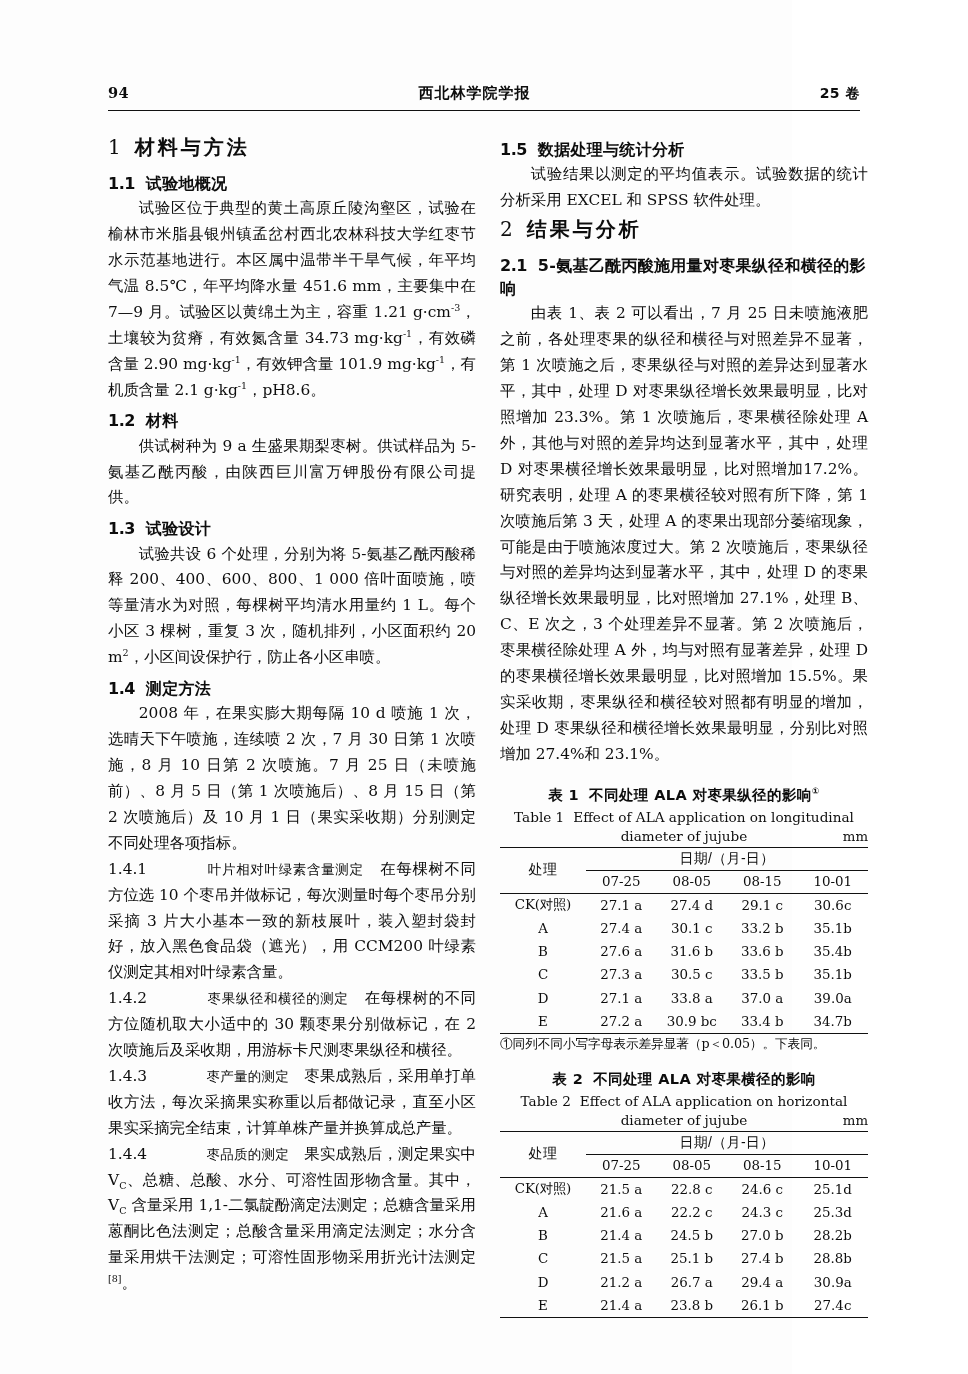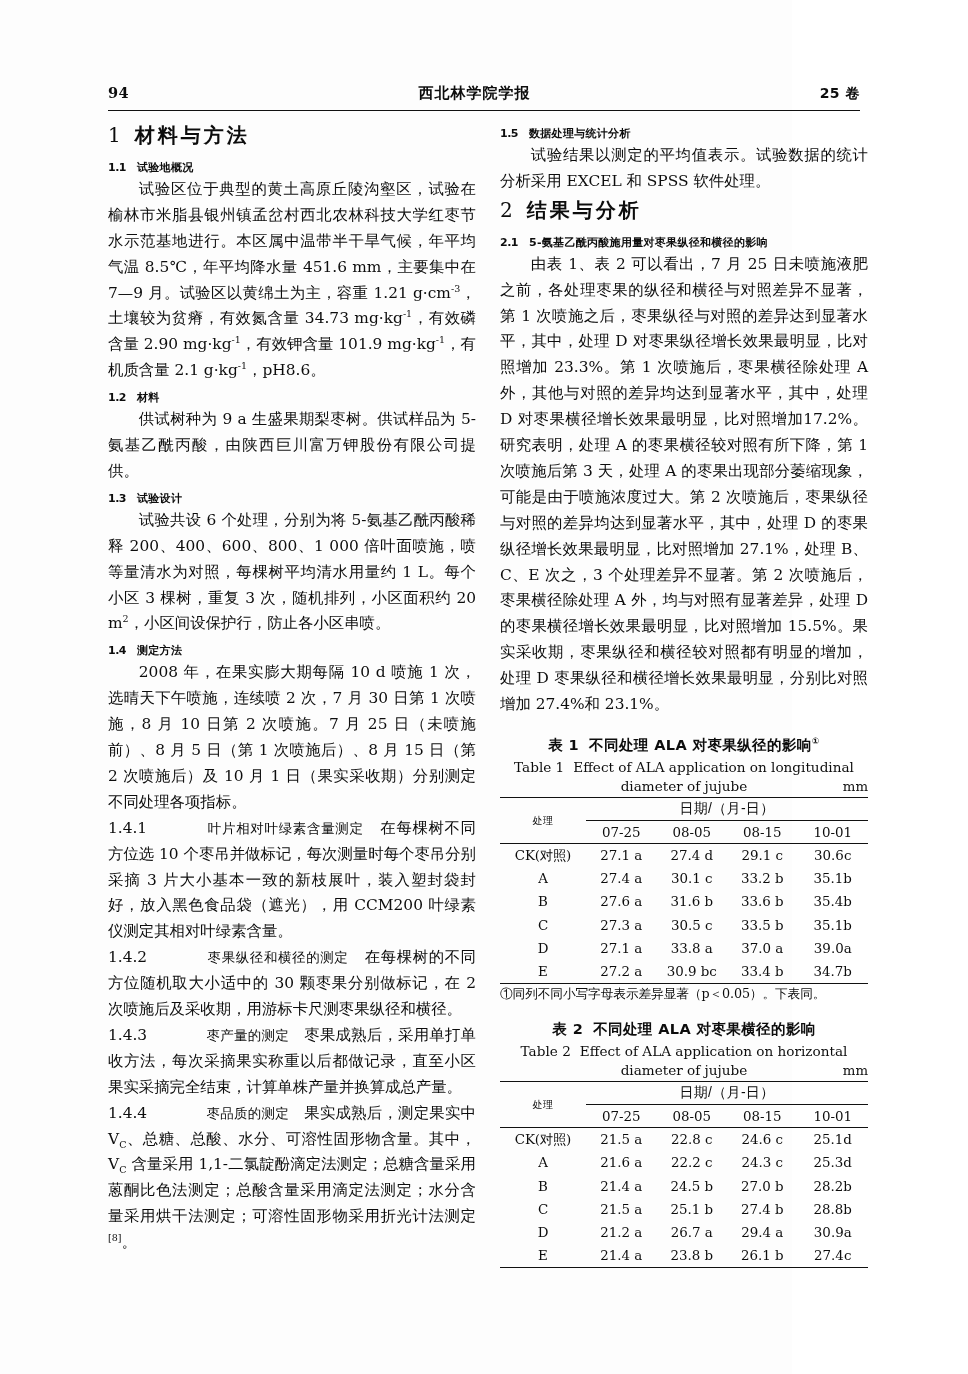--- a/index.html
+++ b/index.html
@@ -47,21 +47,21 @@
   .headrule {
     position: absolute;
     left: 108px; top: 110px;
     width: 752px; height: 0;
     border-top: 1.6px solid #111;
   }
 
   
   .col {
     position: absolute;
-    top: 120px;
+    top: 132px;
     width: 368px;
   }
   .col-left  { left: 108px; }
   .col-right { left: 500px; }
 
   
   h1.sec {
     font-family: "DejaVu Sans", "Liberation Sans", sans-serif;
     font-size: 20px;
     font-weight: bold;
@@ -70,21 +70,21 @@
     line-height: 1.3;
   }
   h1.sec .num {
     font-family: "DejaVu Serif", serif;
     font-weight: normal;
     letter-spacing: 0;
     margin-right: 14px;
   }
   h2.sub {
     font-family: "DejaVu Sans", "Liberation Sans", sans-serif;
-    font-size: 11px;
+    font-size: 16px;
     font-weight: bold;
     margin: 6px 0 1px 0;
     line-height: 1.45;
     letter-spacing: .3px;
   }
   h2.sub .num {
     margin-right: 11px;
     letter-spacing: -.5px;
   }
 
@@ -150,21 +150,21 @@
     padding: 0;
     height: 22px;
     vertical-align: middle;
   }
   .rule-top    { border-top: 1.5px solid #111; }
   .rule-bottom { border-bottom: 1.5px solid #111; }
   .rule-thin   { border-bottom: 1.1px solid #111; }
 
   th.treat {
     font-family: Liberation Sans, sans-serif;
-    font-size: 10px;
+    font-size: 14px;
     font-weight: bold;
     width: 86px;
     letter-spacing: .5px;
   }
   th.spanhdr {
     font-family: Liberation Sans, sans-serif;
     font-size: 14px;
     font-weight: bold;
     letter-spacing: .3px;
     height: 24px;

